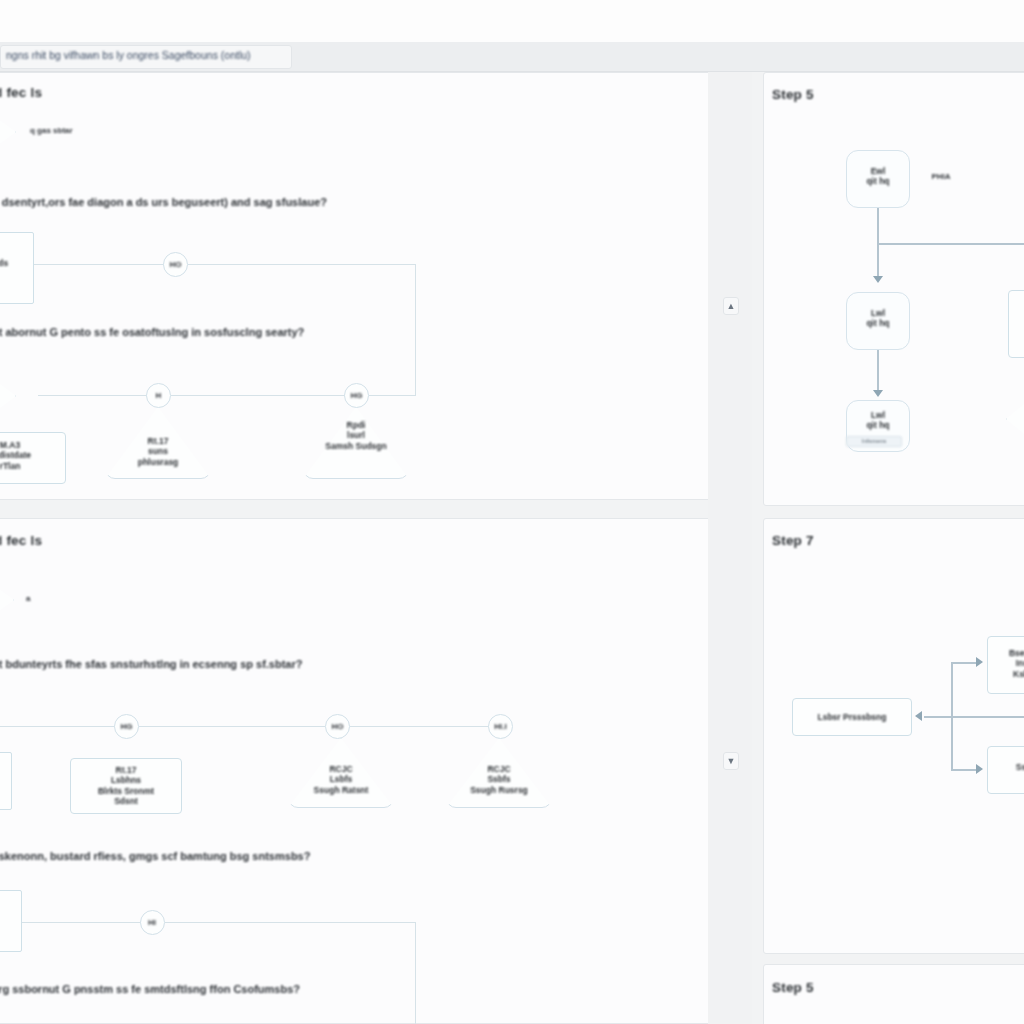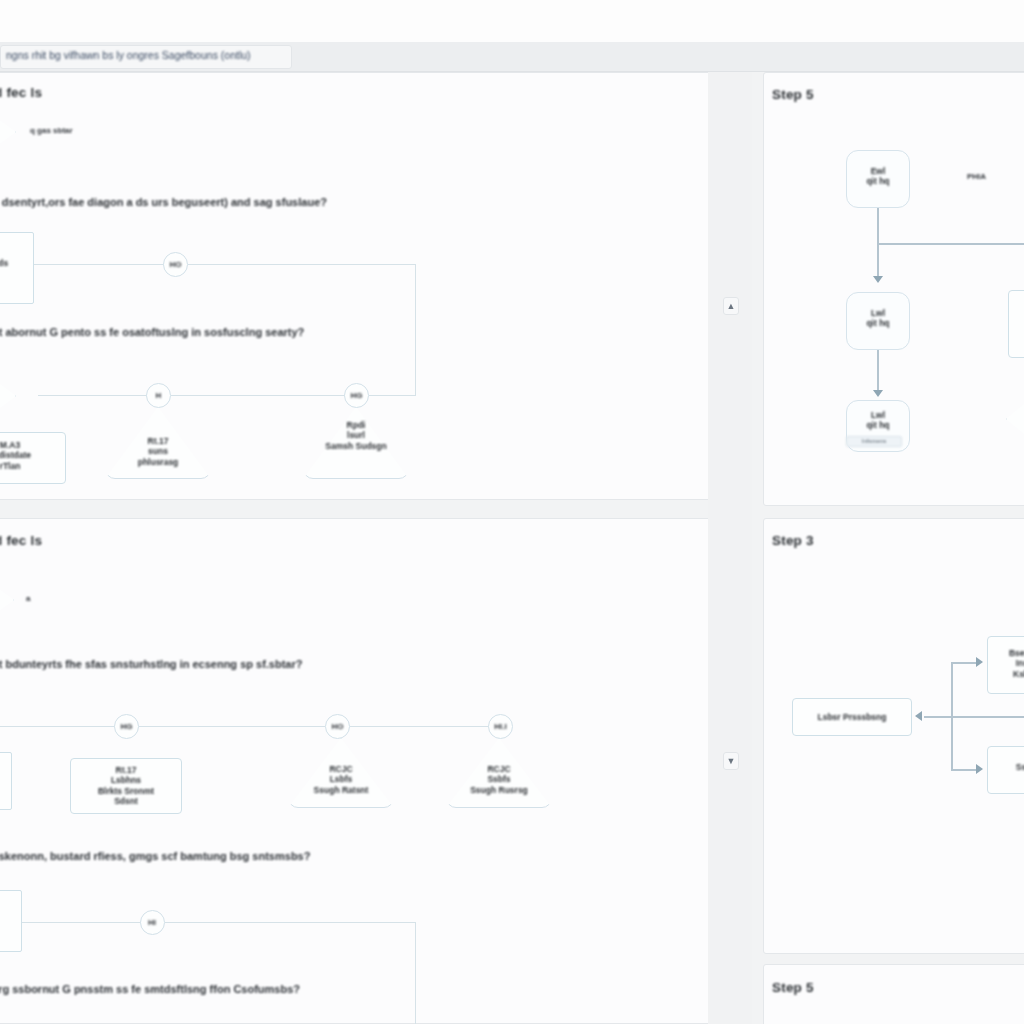--- a/index.html
+++ b/index.html
@@ -239,21 +239,21 @@
   <div class="handle" style="left:723px; top:297px;">▲</div>
   <div class="handle" style="left:723px; top:752px;">▼</div>
 
   <div class="panel" style="left:763px; top:72px; width:300px; height:434px;"></div>
   <div class="panel-title" style="left:772px; top:87px;">Step 5</div>
 
   <div class="nround" style="left:846px; top:150px; width:64px; height:58px;"></div>
   <div class="lbl" style="left:846px; top:166px; width:64px;">Ewl
 qit hq</div>
 
-  <div class="lbl edge" style="left:936px; top:172px; width:50px; text-align:right;">PHIA</div>
+  <div class="lbl edge" style="left:916px; top:172px; width:50px; text-align:center;">PHIA</div>
 
   <div class="lnb v" style="left:877px; top:208px; height:72px;"></div>
   <div class="arrowhead" style="left:873px; top:276px;"></div>
 
   <div class="lnb h" style="left:877px; top:243px; width:187px;"></div>
 
   <div class="nround" style="left:846px; top:292px; width:64px; height:58px;"></div>
   <div class="lbl" style="left:846px; top:308px; width:64px;">Lwl
 qit hq</div>
 
@@ -262,21 +262,21 @@
 
   <div class="nround" style="left:846px; top:400px; width:64px; height:52px;"></div>
   <div class="lbl" style="left:846px; top:410px; width:64px;">Lwl
 qit hq</div>
   <div class="badge" style="left:846px; top:436px; width:56px; height:11px;">Infsmens</div>
 
   <div class="ndia" style="left:1006px; top:400px; width:46px; height:38px;"></div>
   <div class="nbox" style="left:1008px; top:290px; width:60px; height:68px;"></div>
 
   <div class="panel" style="left:763px; top:518px; width:300px; height:436px;"></div>
-  <div class="panel-title" style="left:772px; top:533px;">Step 3</div>
+  <div class="panel-title" style="left:772px; top:533px;">Step 7</div>
 
   <div class="nbox" style="left:792px; top:698px; width:120px; height:38px;"></div>
   <div class="lbl" style="left:792px; top:712px; width:120px;">Lsbsr Prsssbsng</div>
 
   <div class="lnb h" style="left:924px; top:716px; width:110px;"></div>
   <div class="arrowhead left" style="left:915px; top:711px;"></div>
 
   <div class="lnb v" style="left:951px; top:662px; height:108px;"></div>
 
   <div class="lnb h" style="left:951px; top:662px; width:28px;"></div>

